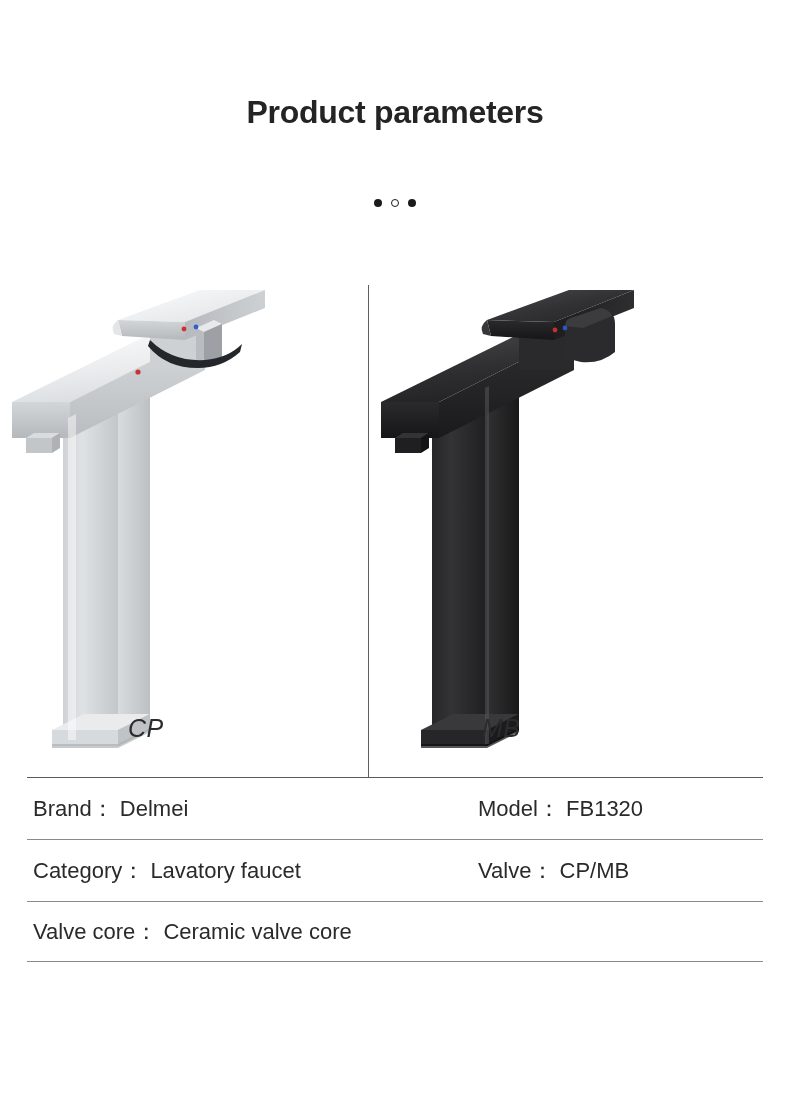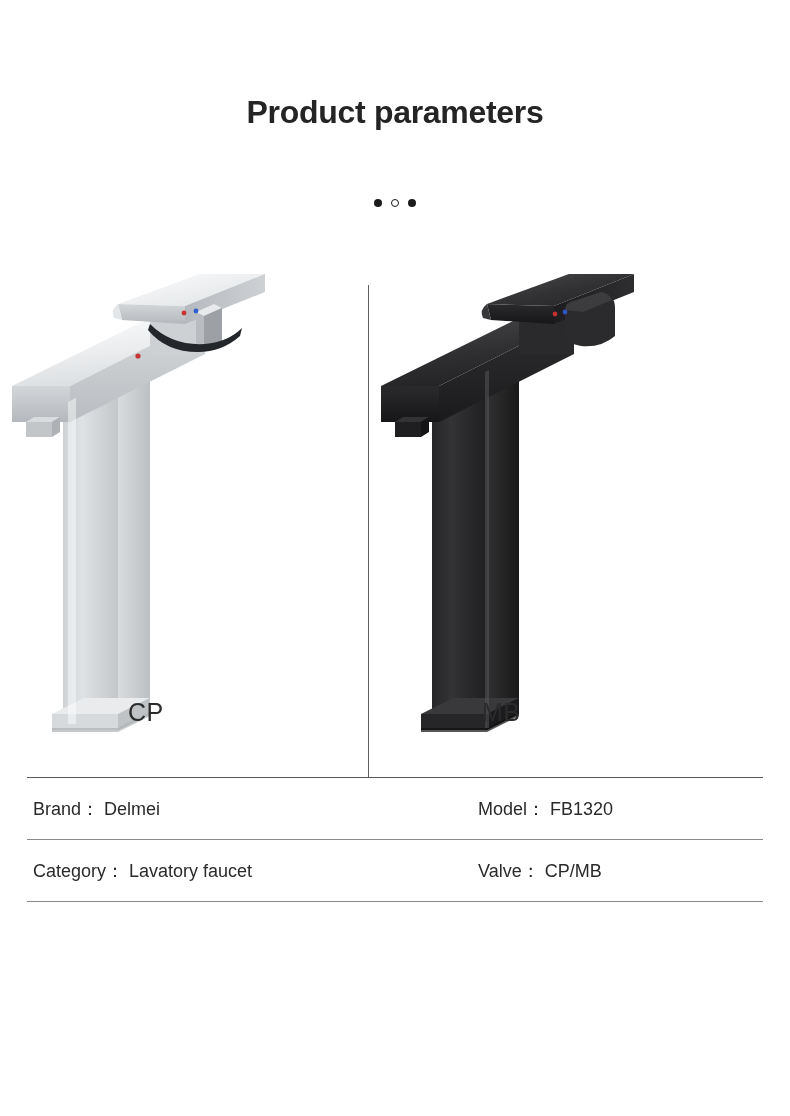--- a/index.html
+++ b/index.html
@@ -62,23 +62,24 @@
   .divider-vertical {
     position: absolute;
     left: 368px;
     top: 23px;
     width: 1px;
     height: 493px;
     background: #5d5f61;
   }
   .product {
     position: absolute;
-    top: 0;
+    top: 16px;
     width: 368px;
     height: 516px;
+    font-style: italic;
   }
   .product.left  { left: 0; }
   .product.right { left: 369px; }
 
   .product-figure {
     position: absolute;
     left: 0;
     top: 0;
     width: 100%;
     height: 100%;
@@ -105,21 +106,21 @@
     position: relative;
     height: 61px;
     border-bottom: 1.3px solid #8a8a8a;
     display: flex;
     align-items: center;
   }
   .spec-row:nth-child(3) { height: 59px; }
   .spec-row:nth-child(4) { height: 56px; }
 
   .spec-cell {
-    font-size: 18px;
+    font-size: 22px;
     color: #2a2a2a;
     white-space: nowrap;
     line-height: 1;
   }
   .spec-cell.primary {
     position: absolute;
     left: 6px;
   }
   .spec-cell.secondary {
     position: absolute;
@@ -304,15 +305,18 @@
   <div class="spec-row">
     <span class="spec-cell primary">Brand： Delmei</span>
     <span class="spec-cell secondary">Model： FB1320</span>
   </div>
 
   <div class="spec-row">
     <span class="spec-cell primary">Category： Lavatory faucet</span>
     <span class="spec-cell secondary">Valve： CP/MB</span>
   </div>
 
+  <div class="spec-row">
+    <span class="spec-cell primary">Valve core： Ceramic valve core</span>
+  </div>
 
 
 </div>
 
 </body></html>

